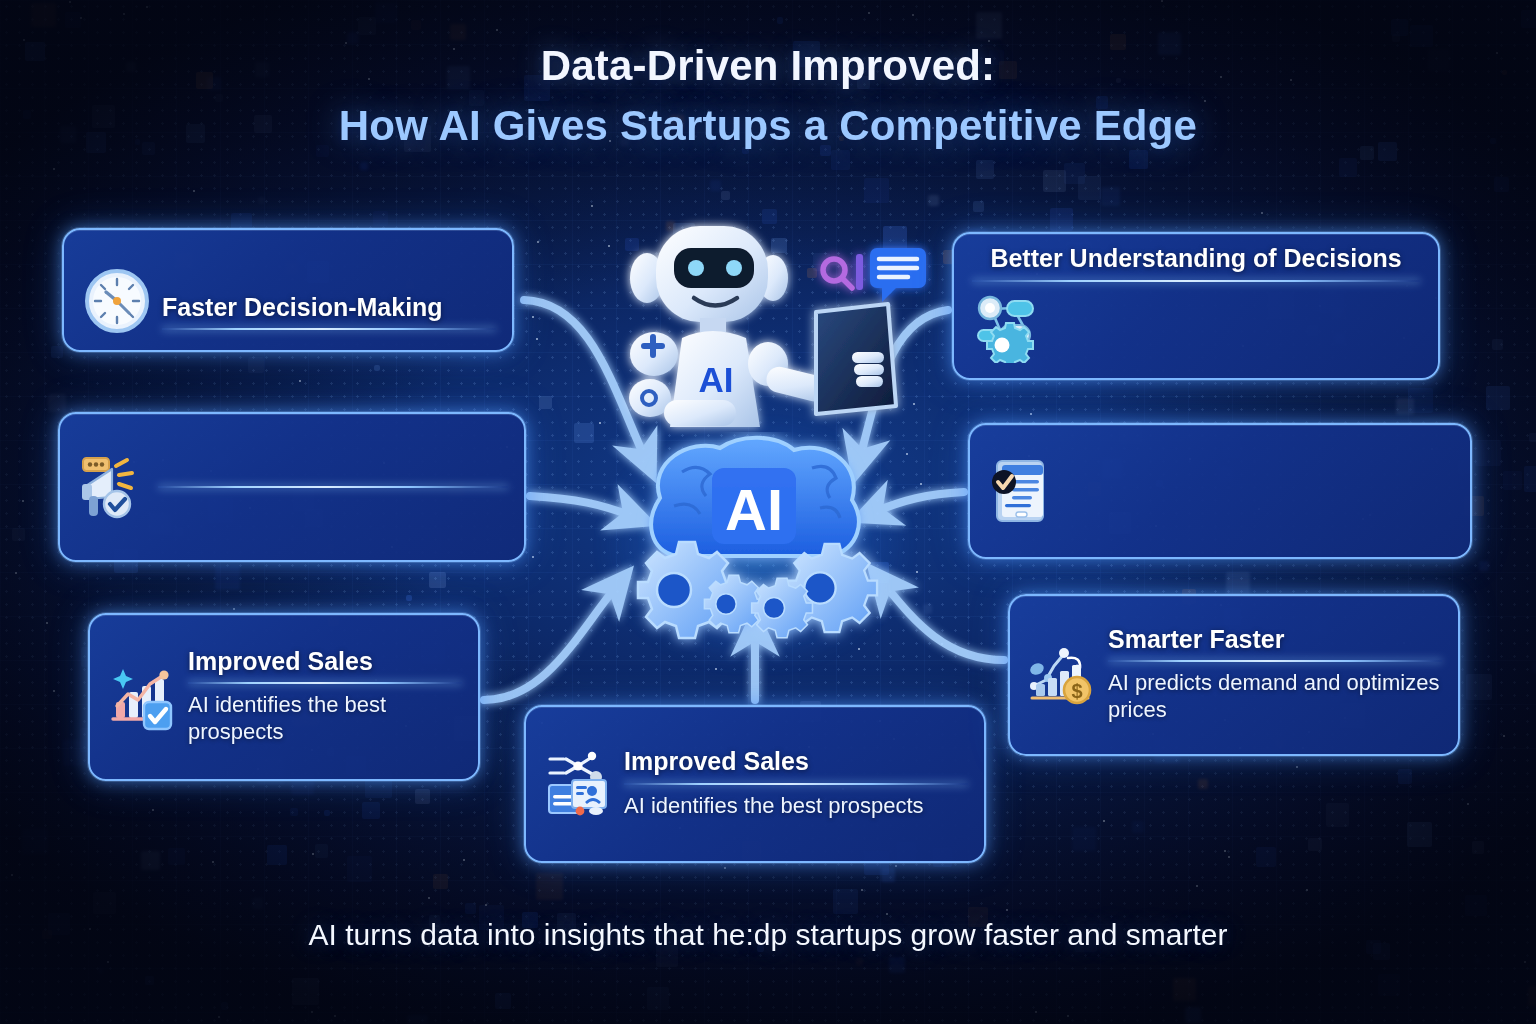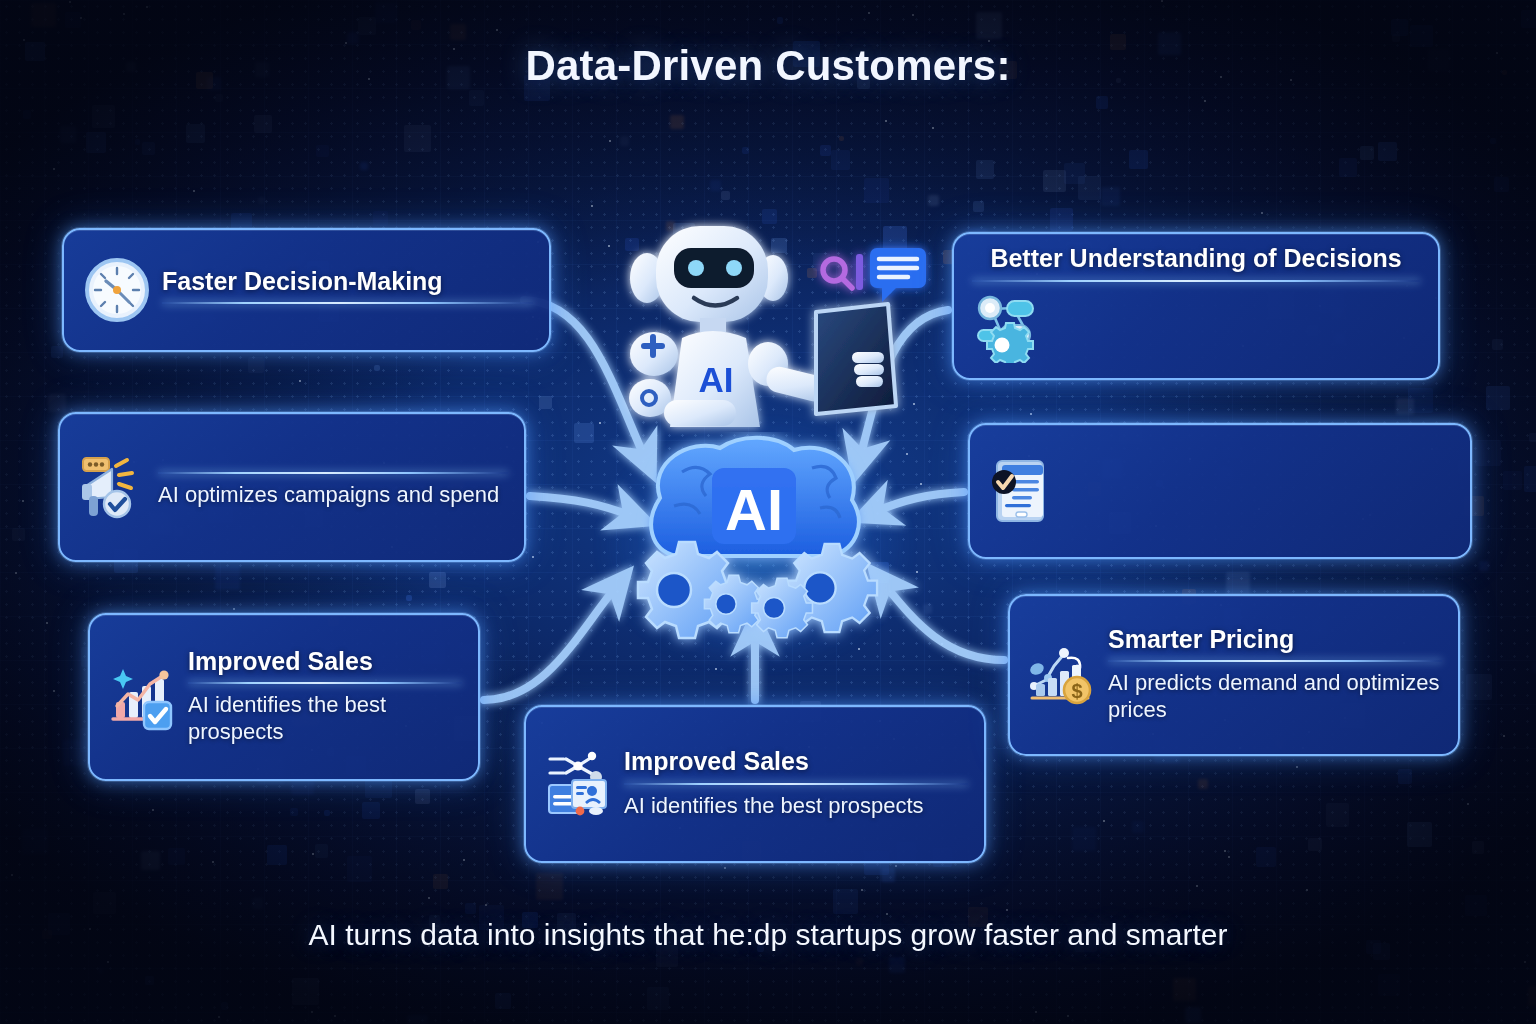--- a/index.html
+++ b/index.html
@@ -90,21 +90,21 @@
     text-shadow:0 1px 4px rgba(0,0,0,.45);
   }
 
   
   .card.stacked { flex-direction:column; align-items:stretch; padding:10px 18px 12px 18px; }
   .card.stacked .stack-title { font-size:25px; font-weight:bold; color:#fff; text-align:center; white-space:nowrap; text-shadow:0 1px 5px rgba(0,0,0,.5);}
   .card.stacked .stack-row { display:flex; align-items:center; flex:1; }
   .card.stacked .stack-row .card-icon { margin-right:14px; }
 
   
-  #card-faster   { left:62px;  top:228px; width:489px;  height:124px; }
+  #card-faster   { left:62px;  top:228px; width:452px;  height:124px;align-items:flex-end; }
   #card-marketing{ left:58px;  top:412px; width:468px;  height:150px; }
   #card-sales-l  { left:88px;  top:613px; width:392px;  height:168px; }
   #card-bottom   { left:524px; top:705px; width:462px;  height:158px; }
   #card-customers{ left:952px; top:232px; width:488px;  height:148px; }
   #card-product  { left:968px; top:423px; width:504px;  height:136px; }
   #card-pricing  { left:1008px;top:594px; width:452px;  height:162px; }
 
   
   #arrows-layer { position:absolute; inset:0; z-index:6; }
   #robot-layer  { position:absolute; left:620px; top:212px; width:320px; height:225px; z-index:9; }
@@ -490,21 +490,22 @@
     <div class="sq" style="left: 1224.01px; top: 850.038px; width: 2px; height: 2px; background: rgba(220, 235, 255, 0.75); border-radius: 50%;"></div>
     <div class="sq" style="left: 1305.99px; top: 889.144px; width: 2px; height: 2px; background: rgba(220, 235, 255, 0.75); border-radius: 50%;"></div>
     <div class="sq" style="left: 106.73px; top: 961.218px; width: 2px; height: 2px; background: rgba(220, 235, 255, 0.75); border-radius: 50%;"></div>
     <div class="sq" style="left: 884.784px; top: 119.604px; width: 2px; height: 2px; background: rgba(220, 235, 255, 0.75); border-radius: 50%;"></div>
     <div class="sq" style="left: 913.417px; top: 403.404px; width: 2px; height: 2px; background: rgba(220, 235, 255, 0.75); border-radius: 50%;"></div>
     <div class="sq" style="left: 428.054px; top: 945.144px; width: 2px; height: 2px; background: rgba(220, 235, 255, 0.75); border-radius: 50%;"></div>
   </div>
 <div id="bg-vignette"></div>
 
 <div id="title-block">
-  <div id="title-line-1">Data-Driven Customers:</div>
+  <div id="title-line-1">Data-Driven Improved:</div>
+  <div id="title-line-2">How AI Gives Startups a Competitive Edge</div>
 </div>
 
 <svg id="arrows-layer" viewBox="0 0 1536 1024" preserveAspectRatio="none">
   <defs>
     <filter id="arrowGlow" x="-60%" y="-60%" width="220%" height="220%">
       <feGaussianBlur stdDeviation="4" result="b"></feGaussianBlur>
       <feMerge>
           <feMergeNode in="b"></feMergeNode>
           <feMergeNode in="SourceGraphic"></feMergeNode>
         </feMerge>
@@ -691,21 +692,20 @@
       </g>
       <path d="M8,34 L34,17 L34,45 L8,47 Z" fill="#e4eefb" stroke="#8fb2dd" stroke-width="2.2" stroke-linejoin="round"></path>
       <rect x="4" y="32" width="10" height="16" rx="3" fill="#aac6e8"></rect>
       <rect x="11" y="44" width="9" height="20" rx="4" fill="#7da2d4"></rect>
       <circle cx="39" cy="52" r="13" fill="#dfeaf8" stroke="#a5c4e8" stroke-width="2.4"></circle>
       <path d="M32,52 l5,6 l10,-11" stroke="#1f4f9b" stroke-width="4.2" fill="none" stroke-linecap="round" stroke-linejoin="round"></path>
     </svg>
   </div>
   <div class="card-body">
     <div class="card-divider"></div>
-    <div class="card-desc">AI optimizes campaigns and spend</div>
   </div>
 </div>
 
 <div class="card" id="card-sales-l">
   <div class="card-icon">
     <svg viewBox="0 0 70 70">
       <path d="M12,14 l3,-7 l3,7 l7,3 l-7,3 l-3,7 l-3,-7 l-7,-3 z" fill="#49c8f2"></path>
       <g>
         <rect x="8" y="40" width="9" height="16" rx="2" fill="#f0a8a8"></rect>
         <rect x="21" y="30" width="9" height="26" rx="2" fill="#e7effb"></rect>
@@ -827,19 +827,19 @@
         <rect x="20" y="38" width="9" height="18" rx="1.6" fill="#c7dcf6"></rect>
         <rect x="32" y="31" width="9" height="25" rx="1.6" fill="#dfeafb"></rect>
         <rect x="44" y="25" width="9" height="31" rx="1.6" fill="#eef5fd"></rect>
       </g>
       <line x1="4" y1="58" x2="60" y2="58" stroke="#f0bd72" stroke-width="3" stroke-linecap="round"></line>
       <circle cx="49" cy="50" r="13" fill="#f2c468" stroke="#d9a43f" stroke-width="2.6"></circle>
       <text x="49" y="58" font-family="Liberation Sans, sans-serif" font-size="20" font-weight="bold" fill="#8a6418" text-anchor="middle">$</text>
     </svg>
   </div>
   <div class="card-body">
-    <div class="card-title">Smarter Pricing</div>
+    <div class="card-title">Smarter Faster</div>
     <div class="card-divider"></div>
     <div class="card-desc">AI predicts demand and optimizes prices</div>
   </div>
 </div>
 
 <div id="caption">AI turns data into insights that he:dp startups grow faster and smarter</div>
 
 </body></html>

